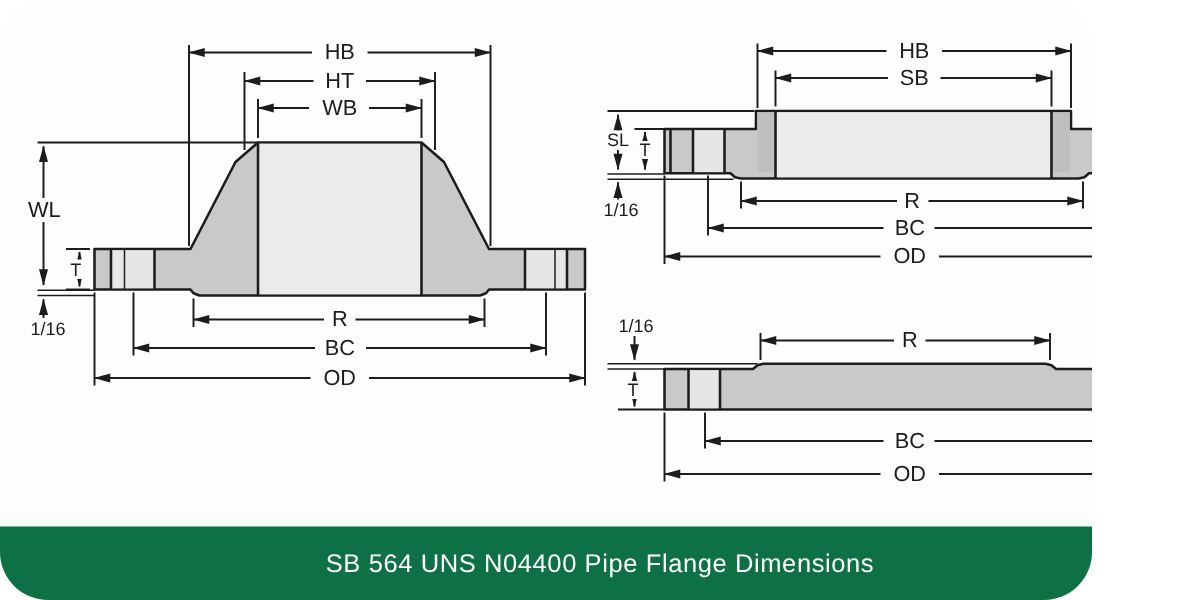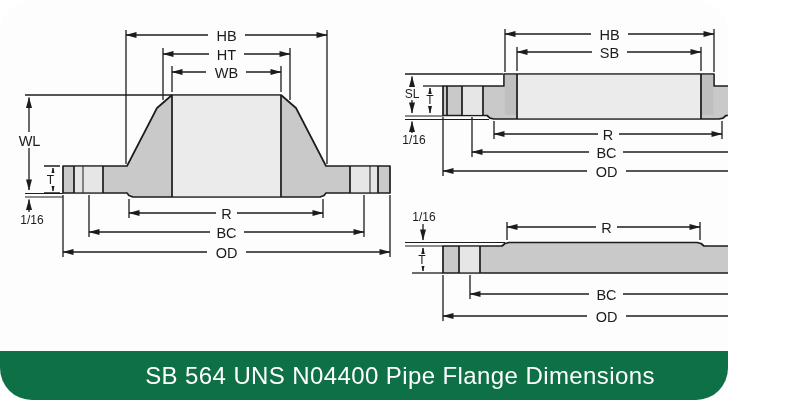--- a/index.html
+++ b/index.html
@@ -18,21 +18,21 @@
   .dl{fill:none;stroke:#1c1c1c;stroke-width:1.3;}
   .thin{fill:none;stroke:#1c1c1c;stroke-width:1;}
   .lbl{font-family:"Liberation Sans",sans-serif;font-size:14.5px;fill:#1c1c1c;text-anchor:middle;dominant-baseline:central;}
   .sm{font-size:12px;}
   .bg{fill:#fdfdfd;stroke:none;}
   .banner{
     position:absolute;left:0;bottom:0;width:800px;height:49px;
     display:flex;align-items:center;justify-content:center;
   }
   .banner span{
-    font-size:24px;letter-spacing:0.4px;font-weight:400;
+    font-size:17px;letter-spacing:0.4px;font-weight:400;
     font-family:"Liberation Sans",sans-serif;
   }
 </style>
 </head>
 <body>
 
 <div class="page">
 
 <svg class="diagram-area" viewBox="0 0 800 351" aria-hidden="true">
   <defs>

